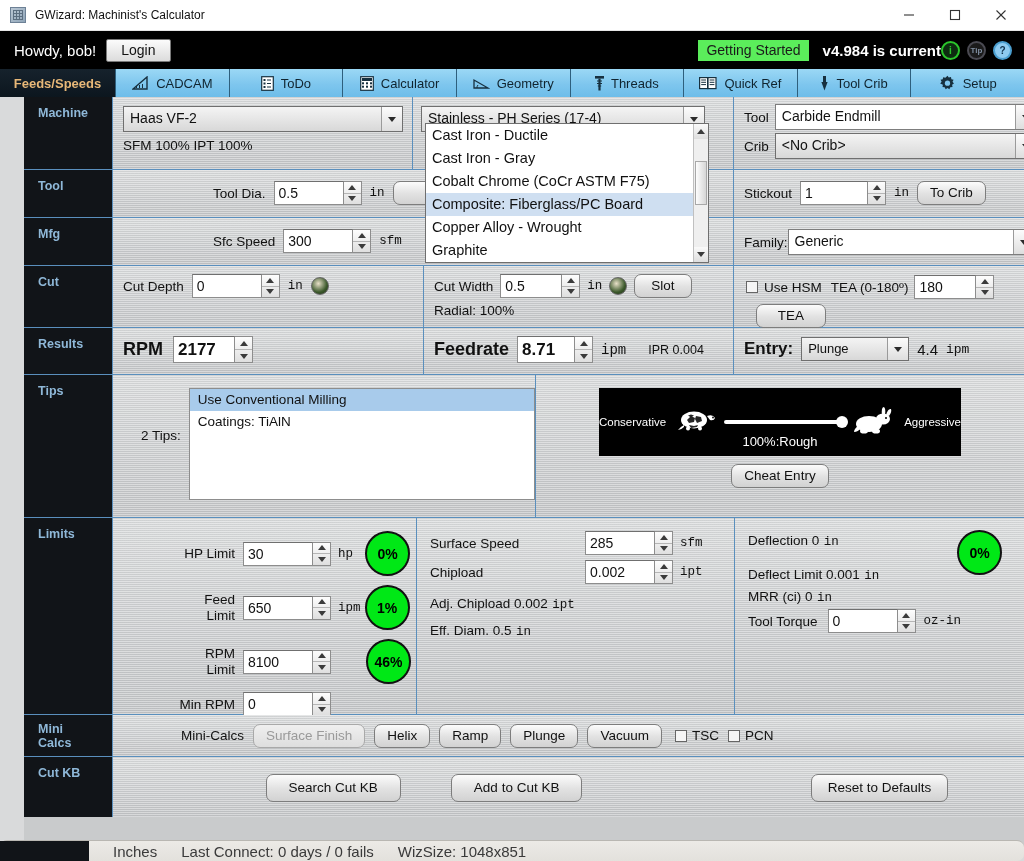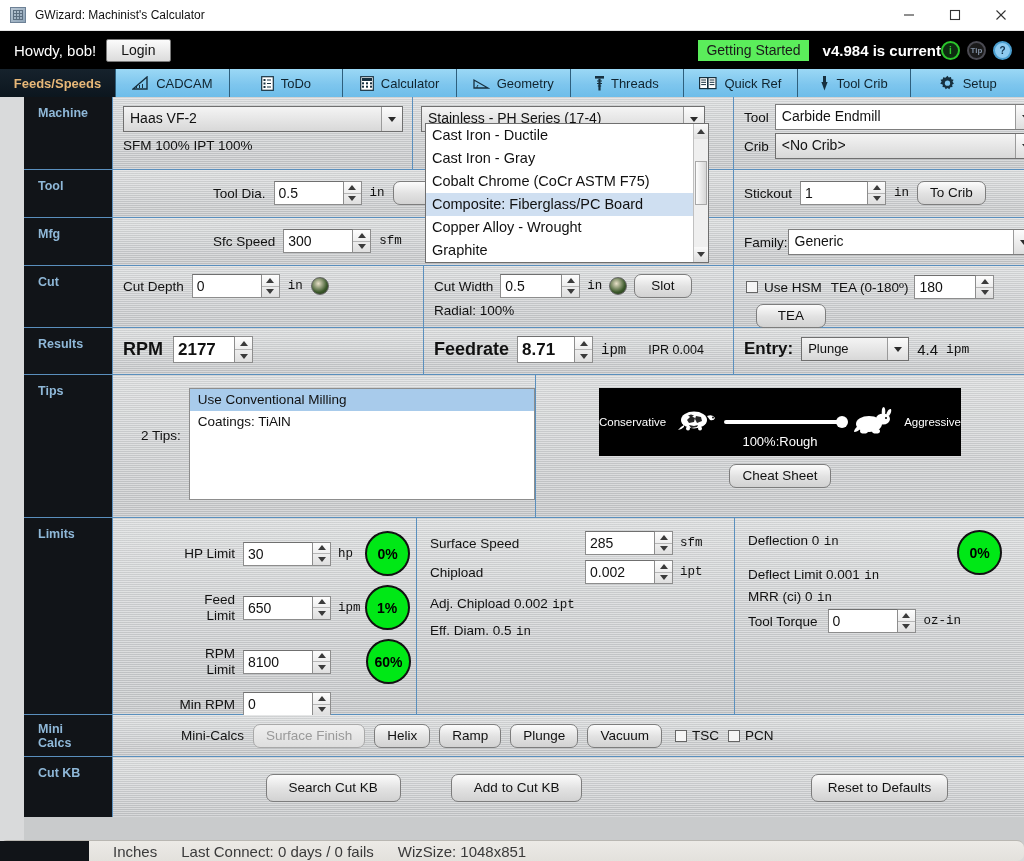--- a/index.html
+++ b/index.html
@@ -598,21 +598,21 @@
                 <path d="M34 9 q2 -7 5 -6 q1 3 -2 7z" fill="#fff"></path>
                 <circle cx="34" cy="12" r="1" fill="#000"></circle>
                 <path d="M6 20 q-4 3 -4 6 q4 0 7 -4z" fill="#fff"></path>
                 <ellipse cx="12" cy="25" rx="4" ry="2.6" fill="#fff"></ellipse>
                 <ellipse cx="24" cy="25" rx="4" ry="2.6" fill="#fff"></ellipse>
               </svg>
             </span>
             <span class="sp-label">Aggressive</span>
             <div class="sp-caption">100%:Rough</div>
           </div>
-          <button class="btn" style="margin-top:8px;">Cheat Sheet</button>
+          <button class="btn" style="margin-top:8px;">Cheat Entry</button>
         </div>
       </div>
     </div>
 
     <div class="row" style="height:197px;">
       <div class="sect-label">Limits</div>
       <div class="sect-body">
 
         <div class="col vsep" style="width:304px;padding:13px 0 0 0;">
           <div style="display:flex;align-items:center;margin-bottom:9px;">
@@ -659,21 +659,21 @@
               <input class="txt" style="width: 70px;" value="8100">
               <span class="arrows">
                   <div>
                     <i class="arr up"></i>
                   </div>
                   <div>
                     <i class="arr dn"></i>
                   </div>
                 </span>
             </span>
-            <div class="bubble" style="margin-left:35px;">60%</div>
+            <div class="bubble" style="margin-left:35px;">46%</div>
           </div>
           <div style="display:flex;align-items:center;">
             <span class="lbl" style="width:122px;text-align:right;margin-right:8px;">Min RPM</span>
             <span class="spin">
               <input class="txt" style="width: 70px;" value="0">
               <span class="arrows">
                   <div>
                     <i class="arr up"></i>
                   </div>
                   <div>

